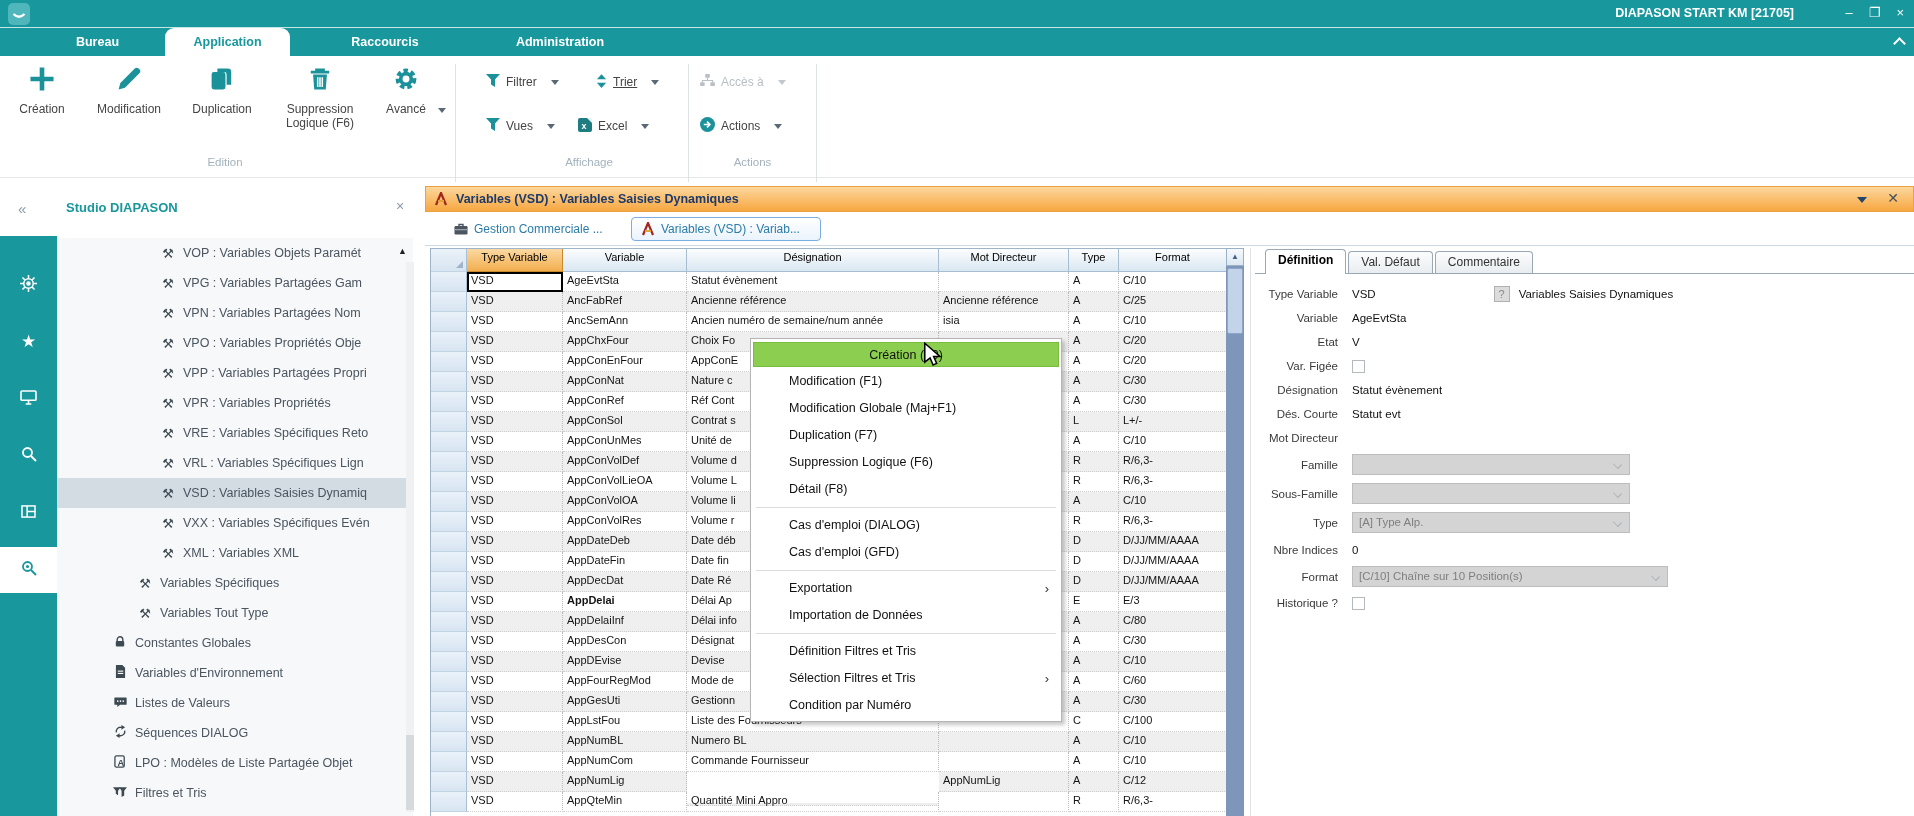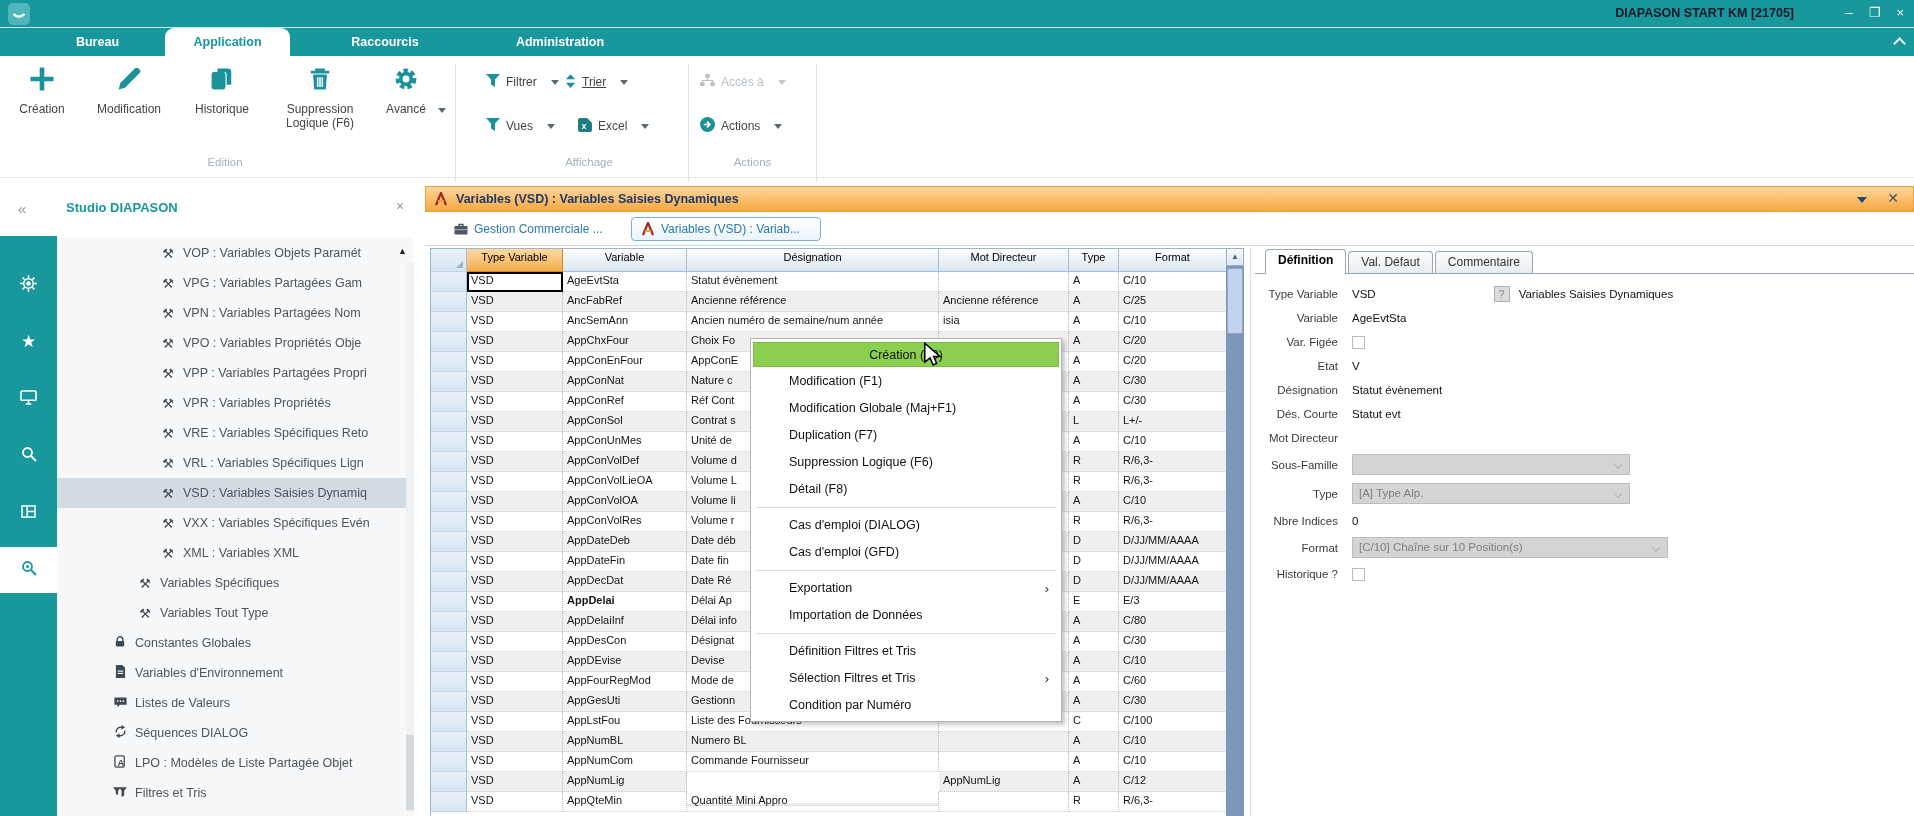--- a/index.html
+++ b/index.html
@@ -2,21 +2,21 @@
 <html><head>
 <meta charset="utf-8">
 <style>
   html,body{margin:0;padding:0;background:#fff;}
   *{box-sizing:border-box;font-family:"Liberation Sans","DejaVu Sans",sans-serif;}
   #stage{position:relative;width:1914px;height:816px;background:#fff;overflow:hidden;}
 
   
   .titlebar{position:absolute;left:0;top:0;width:1914px;height:28px;background:#18979d;border-bottom:1px solid rgba(255,255,255,.75);}
   .applogo{position:absolute;left:8px;top:3px;}
-  .wtitle{position:absolute;right:120px;top:6px;color:#0f172a;font-size:12.5px;font-weight:bold;}
+  .wtitle{position:absolute;right:120px;top:6px;color:#ffffff;font-size:12.5px;font-weight:bold;}
   .winctl{position:absolute;right:10px;top:4px;color:#fff;display:flex;gap:16px;font-size:13px;}
   .winctl span{cursor:default;line-height:18px;}
 
   
   .menubar{position:absolute;left:0;top:28px;width:1914px;height:28px;background:#18979d;}
   .mtab{position:absolute;top:0;height:28px;line-height:28px;text-align:center;color:#fff;font-size:12.5px;font-weight:bold;}
   .mtab.active{background:#fff;color:#18979d;border-radius:9px 9px 0 0;}
   .ribbon-collapse{position:absolute;right:10px;top:36px;width:10px;height:10px;}
   .ribbon-collapse:before{content:"";position:absolute;left:1px;top:3px;width:7px;height:7px;border-left:2px solid #fff;border-top:2px solid #fff;transform:rotate(45deg);}
 
@@ -140,21 +140,21 @@
       <span class="ic"><svg viewBox="0 0 26 26" width="30" height="30">
             <path d="M4 22l1.5-5.5L18 4a2.4 2.4 0 013.4 0l.6.6a2.4 2.4 0 010 3.4L9.5 20.5z" fill="#1b929a"></path>
           </svg></span>
       <span class="blabel">Modification</span>
     </div>
     <div class="bigbtn" style="left:184px;width:76px;">
       <span class="ic"><svg viewBox="0 0 26 26" width="30" height="30">
             <path d="M9 4h9a3 3 0 013 3v11h-4V9a2 2 0 00-2-2H9z" fill="#1b929a"></path>
             <rect x="4" y="7" width="12" height="15" rx="2" fill="#1b929a"></rect>
           </svg></span>
-      <span class="blabel">Historique</span>
+      <span class="blabel">Duplication</span>
     </div>
     <div class="bigbtn" style="left:276px;width:88px;">
       <span class="ic"><svg viewBox="0 0 26 26" width="30" height="30">
             <path d="M5 7h16M10 7V5h6v2" stroke="#1b929a" stroke-width="2.4" fill="none"></path>
             <path d="M7 9h12l-1 13H8z" fill="#1b929a"></path>
             <path d="M11 11.5v8.5M13 11.5v8.5M15 11.5v8.5" stroke="#fff" stroke-width="1.3"></path>
           </svg></span>
       <span class="blabel">Suppression Logique (F6)</span>
     </div>
     <div class="bigbtn" style="left:378px;width:56px;">
@@ -168,21 +168,21 @@
 
     <div class="rsep" style="left:455px;"></div>
 
     <div class="sbtn" style="left:486px;top:14px;width:92px;">
       <span><svg viewBox="0 0 14 13" width="14" height="13">
             <path d="M0 0h14l-5 5.5V13l-4-2.6V5.5z" fill="#1b929a"></path>
           </svg></span>
       <span>Filtrer</span>
         <span class="caret"></span>
     </div>
-    <div class="sbtn" style="left:565px;top:14px;width:78px;text-decoration:underline;">
+    <div class="sbtn" style="left:596px;top:14px;width:78px;text-decoration:underline;">
       <span><svg viewBox="0 0 12 15" width="11" height="14">
             <path d="M6 0l5 5.5H1z" fill="#1b929a"></path>
             <path d="M6 15L1 9.5h10z" fill="#1b929a"></path>
           </svg></span>
       <span>Trier</span>
         <span class="caret"></span>
     </div>
     <div class="sbtn" style="left:486px;top:58px;width:92px;">
       <span><svg viewBox="0 0 14 13" width="14" height="13">
             <path d="M0 0h14l-5 5.5V13l-4-2.6V5.5z" fill="#1b929a"></path>
@@ -686,38 +686,44 @@
           <span class="lbl">Type Variable</span>
           <span class="val">VSD</span>
           <span class="helpbtn">?</span>
           <span class="extra">Variables Saisies Dynamiques</span>
         </div>
         <div class="frow h24">
           <span class="lbl">Variable</span>
           <span class="val">AgeEvtSta</span>
         </div>
         <div class="frow h24">
+          <span class="lbl">Etat</span>
+          <span class="val">V</span>
+        </div>
+        <div class="frow h24">
           <span class="lbl">Var. Figée</span>
           <span class="chk"></span>
-        </div>
-        <div class="frow h24">
-          <span class="lbl">Etat</span>
-          <span class="val">V</span>
         </div>
         <div class="frow h24">
           <span class="lbl">Désignation</span>
           <span class="val">Statut évènement</span>
         </div>
         <div class="frow h24">
           <span class="lbl">Dés. Courte</span>
           <span class="val">Statut evt</span>
         </div>
         <div class="frow h24">
           <span class="lbl">Mot Directeur</span>
           <span class="val"></span>
+        </div>
+        <div class="frow h29">
+          <span class="lbl">Famille</span>
+          <div class="dd">
+            <span class="ddc"></span>
+          </div>
         </div>
         <div class="frow h29">
           <span class="lbl">Sous-Famille</span>
           <div class="dd">
             <span class="ddc"></span>
           </div>
         </div>
         <div class="frow h29">
           <span class="lbl">Type</span>
           <div class="dd">[A] Type Alp.<span class="ddc"></span></div>

